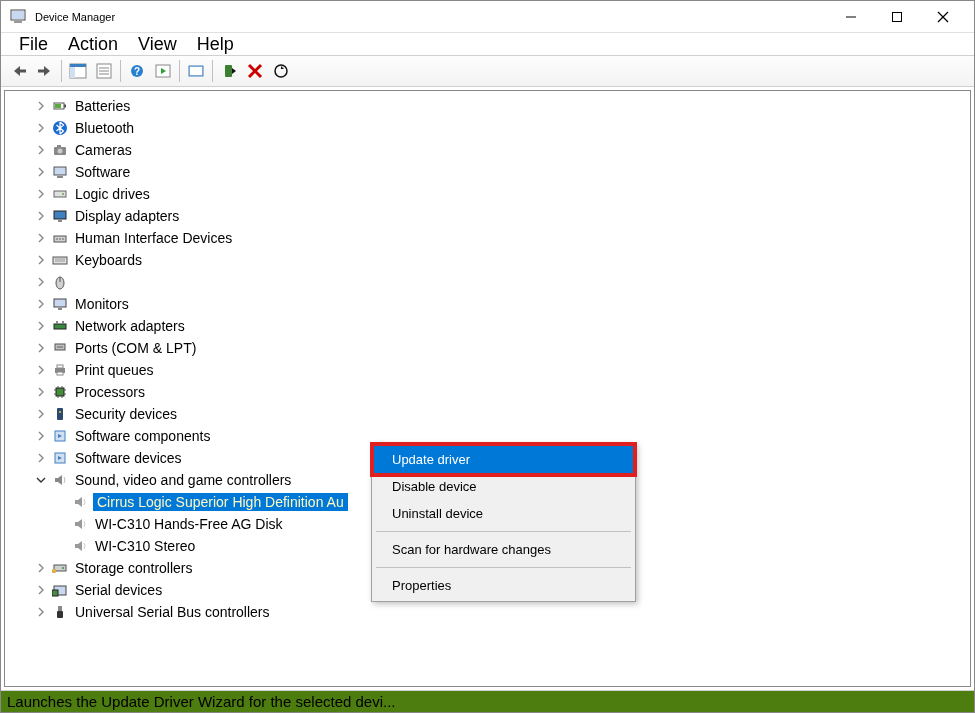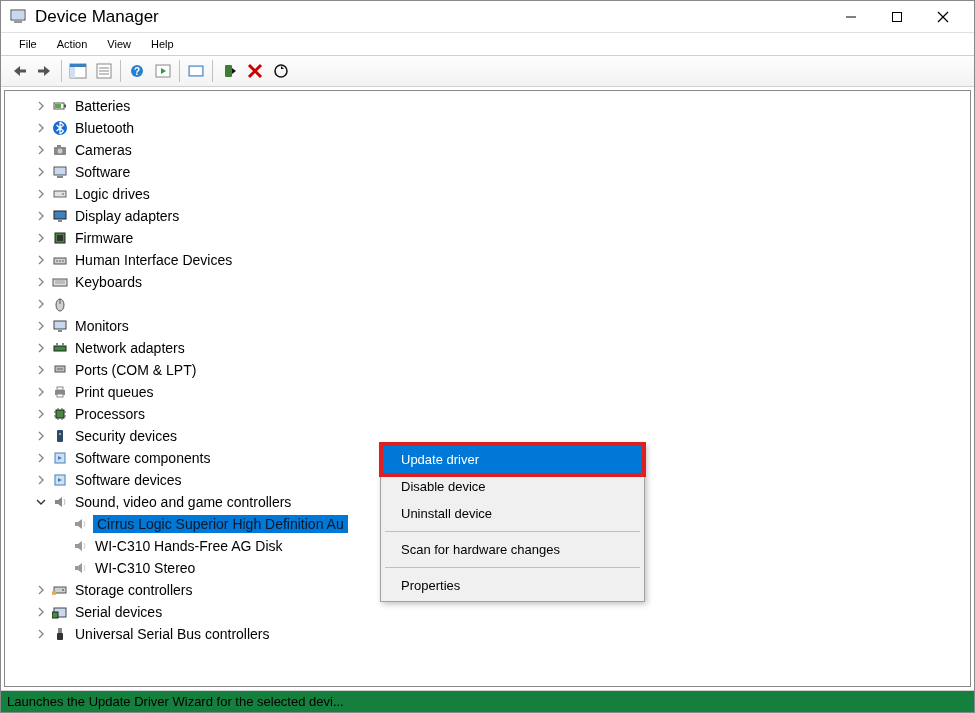--- a/index.html
+++ b/index.html
@@ -27,21 +27,21 @@
     }
     .titlebar .app-icon {
       width: 18px;
       height: 18px;
       margin-right: 8px;
       display: inline-flex;
       align-items: center;
       justify-content: center;
     }
     .titlebar .title {
-      font-size: 17px;
+      font-size: 11px;
       color: #000;
       flex: 1;
     }
     .win-controls {
       display: flex;
       gap: 0;
     }
     .win-btn {
       width: 46px;
       height: 32px;
@@ -51,21 +51,21 @@
       cursor: default;
       font-size: 14px;
       color: #000;
     }
     
     .menubar {
       height: 22px;
       display: flex;
       align-items: center;
       padding: 0 8px;
-      font-size: 11px;
+      font-size: 18px;
     }
     .menubar .menu-item {
       padding: 2px 10px;
       cursor: default;
     }
     
     .toolbar {
       height: 32px;
       display: flex;
       align-items: center;
@@ -143,27 +143,27 @@
       height: 18px;
       margin-right: 4px;
       display: inline-flex;
       align-items: center;
       justify-content: center;
       flex-shrink: 0;
     }
     .dev-label { padding: 1px 2px; }
     .tree-row.selected .dev-label {
       background: #0078d7;
-      color: #0f172a;
+      color: #fef9c3;
       padding: 1px 4px;
     }
     
     .context-menu {
       position: absolute;
-      left: 379px;
+      left: 370px;
       top: 442px;
       width: 265px;
       background: #f0f0f0;
       border: 1px solid #a0a0a0;
       box-shadow: 2px 2px 6px rgba(0,0,0,0.25);
       font-size: 13px;
       padding: 2px 2px;
     }
     .ctx-item {
       padding: 6px 18px;
@@ -184,23 +184,23 @@
     
     .statusbar {
       position: absolute;
       bottom: 0;
       left: 0;
       right: 0;
       height: 22px;
       display: flex;
       align-items: center;
       padding: 0 6px;
-      font-size: 13px;
+      font-size: 15px;
       border-top: 1px solid #d0d0d0;
-      background: #15803d;
+      background: #4d7c0f;
     }
     svg { display: block; }
   </style>
 </head>
 <body>
 
 <div class="titlebar">
   <span class="app-icon">
     <svg width="18" height="18" viewBox="0 0 18 18">
       <rect x="2" y="2" width="14" height="10" fill="#fff" stroke="#444"></rect>
@@ -395,34 +395,20 @@
         <span class="dev-label">Display adapters</span>
       </div>
       <div class="tree-row level-1">
         <span class="expander">
           <svg width="10" height="10">
             <path d="M3 1 L7 5 L3 9" fill="none" stroke="#888" stroke-width="1.4"></path>
           </svg>
         </span>
         <span class="dev-icon">
           <svg width="16" height="16">
-            <rect x="3" y="3" width="10" height="10" fill="#4a8a40" stroke="#222"></rect>
-            <rect x="5" y="5" width="6" height="6" fill="#333"></rect>
-          </svg>
-        </span>
-        <span class="dev-label">Firmware</span>
-      </div>
-      <div class="tree-row level-1">
-        <span class="expander">
-          <svg width="10" height="10">
-            <path d="M3 1 L7 5 L3 9" fill="none" stroke="#888" stroke-width="1.4"></path>
-          </svg>
-        </span>
-        <span class="dev-icon">
-          <svg width="16" height="16">
             <rect x="2" y="6" width="12" height="6" fill="#d0d0d0" stroke="#555"></rect>
             <circle cx="5" cy="9" r="1" fill="#888"></circle>
             <circle cx="8" cy="9" r="1" fill="#888"></circle>
             <circle cx="11" cy="9" r="1" fill="#888"></circle>
           </svg>
         </span>
         <span class="dev-label">Human Interface Devices</span>
       </div>
       <div class="tree-row level-1">
         <span class="expander">

